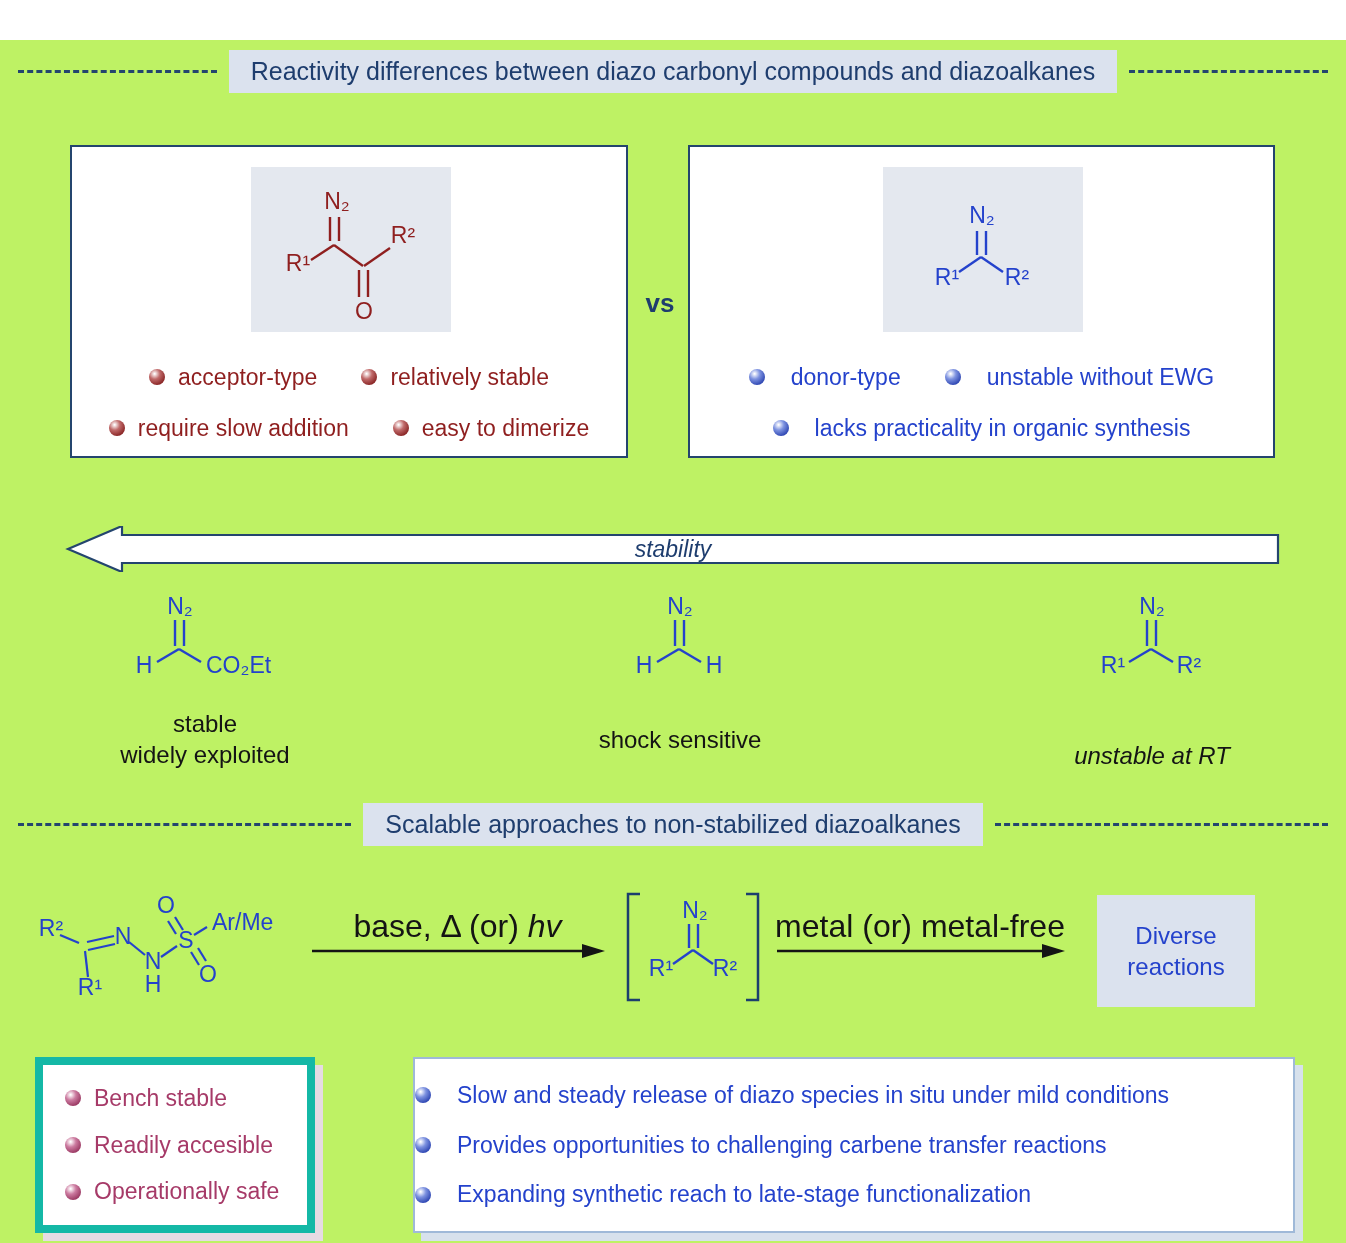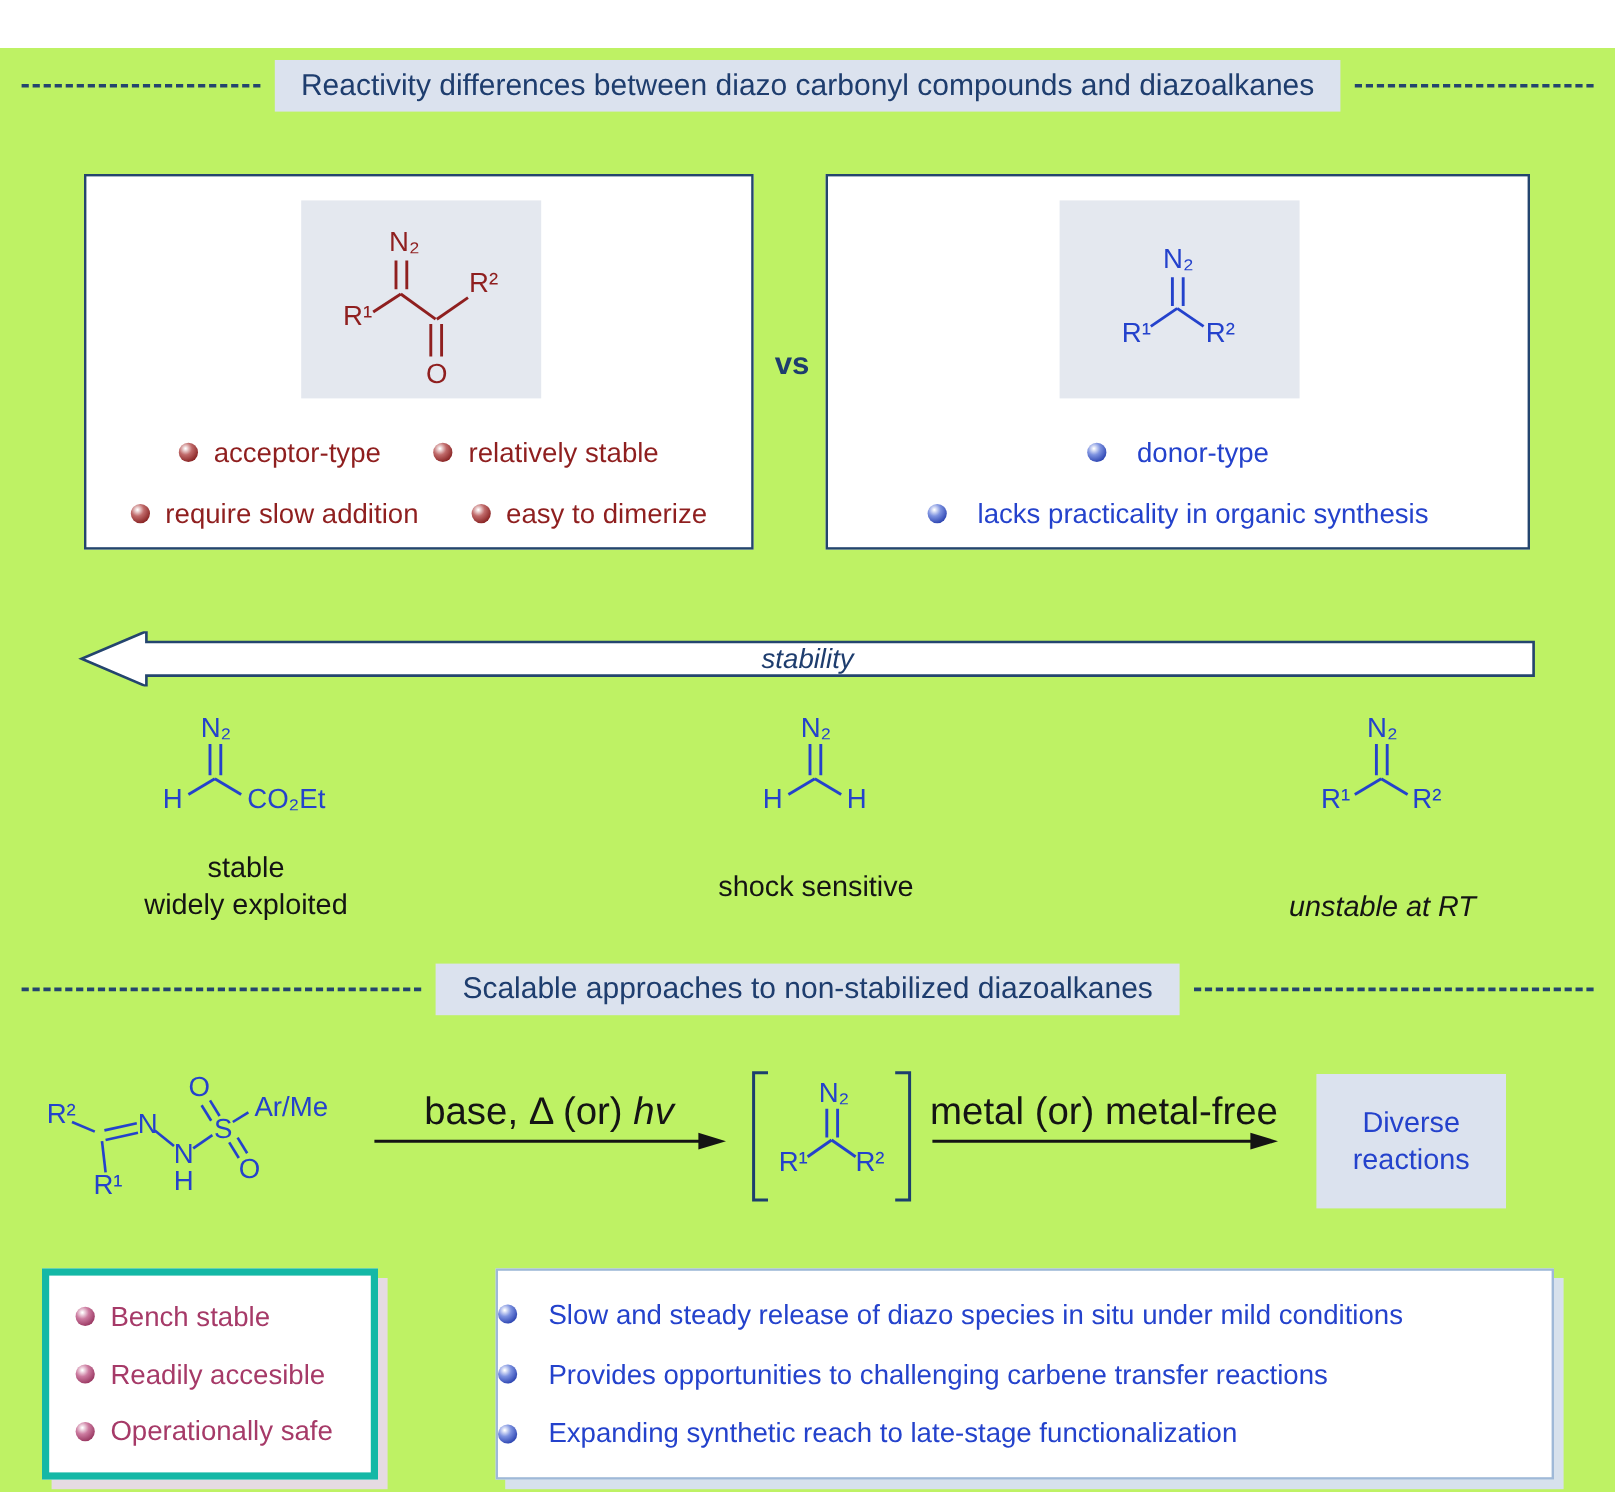--- a/index.html
+++ b/index.html
@@ -31,21 +31,21 @@
   .caption { position:absolute; left:0; right:0; text-align:center; color:#141414;
              font-size:24px; line-height:31px; }
 
   .arrow-label { position:absolute; text-align:center; font-size:32px; color:#141414; white-space:nowrap; }
   .arrow-label .it { font-style:italic; }
 
   .product-box { position:absolute; background:#dbe2ee; display:flex; flex-direction:column;
                  align-items:center; justify-content:center; color:#2442cc; font-size:24px; line-height:31px; }
 
   .benefit-box { position:absolute; display:flex; flex-direction:column; justify-content:space-evenly; background:#fff; }
-  .benefit-box.pink { border:6px solid #14b8a6; box-shadow:8px 8px 0 #e6dbe3; padding-left:22px; }
+  .benefit-box.pink { border:8px solid #14b8a6; box-shadow:8px 8px 0 #e6dbe3; padding-left:22px; }
   .benefit-box.blue { border:2px solid #9fb9d8; box-shadow:8px 8px 0 #d7e1ec; }
 
   .bottom-band { position:absolute; left:0; right:0; bottom:0; height:14px; background:#d6d6d6; }
 
   svg text { font-family:"Liberation Sans", sans-serif; }
 </style>
 </head>
 <body>
 
 <div class="canvas">
@@ -114,20 +114,24 @@
           <text x="64" y="118">R¹</text>
           <text x="134" y="118">R²</text>
         </g>
       </svg>
     </div>
     <div class="bullet-row" style="top:214px;">
       <div class="bullet blue-text">
         <span class="sphere blue"></span>
         <span>donor-type</span>
       </div>
+      <div class="bullet blue-text">
+        <span class="sphere blue"></span>
+        <span>unstable without EWG</span>
+      </div>
     </div>
     <div class="bullet-row" style="top:265px;">
       <div class="bullet blue-text">
         <span class="sphere blue"></span>
         <span>lacks practicality in organic synthesis</span>
       </div>
     </div>
   </div>
 
   <svg style="position:absolute; left:65px; top:486px;" viewBox="0 0 1215 46" width="1215" height="46">

